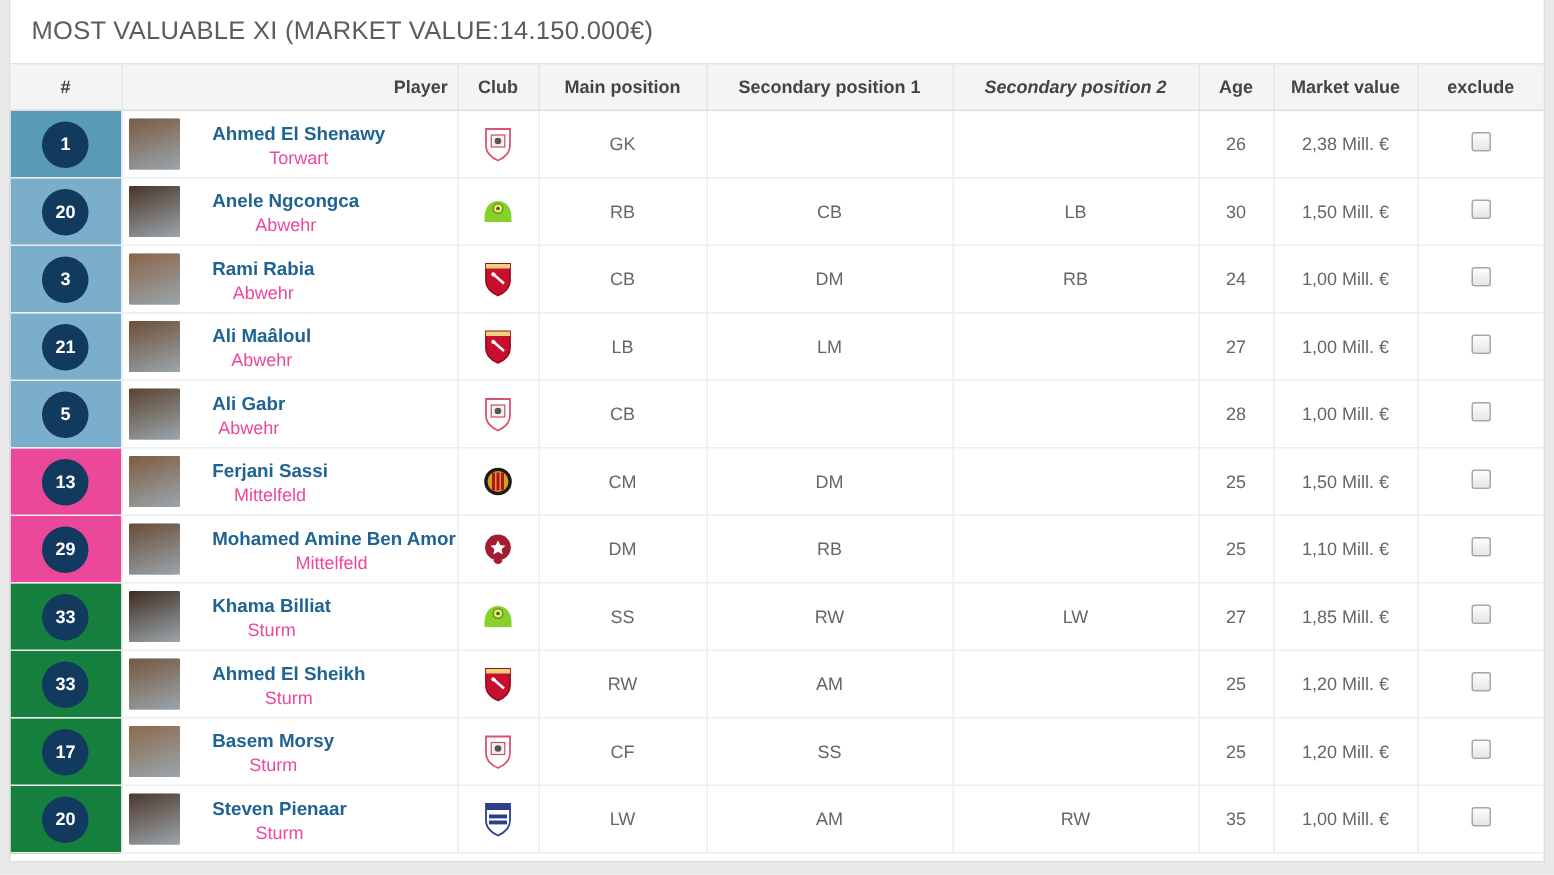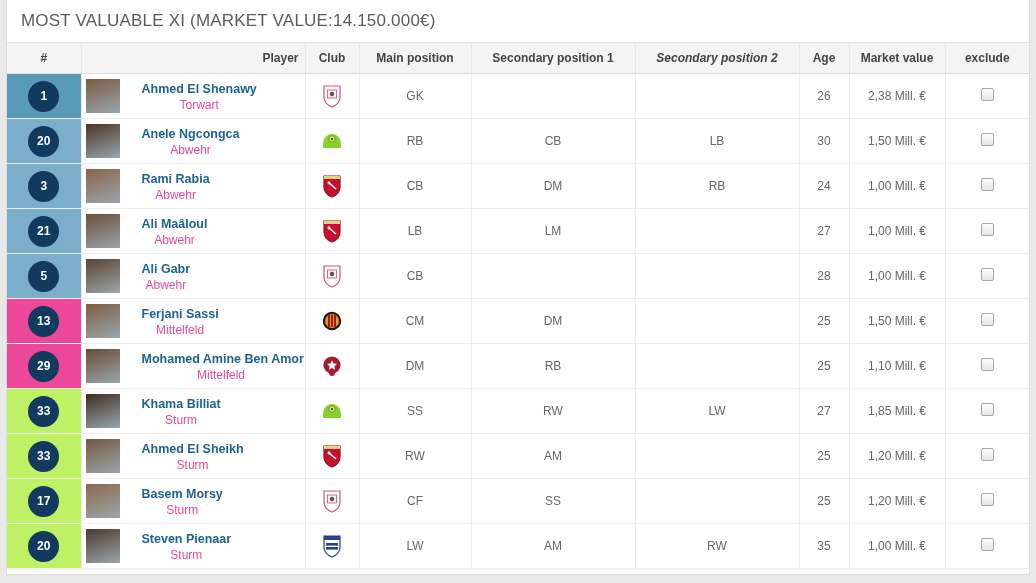--- a/index.html
+++ b/index.html
@@ -72,21 +72,21 @@
   
   td.num {
     border-right: 1px solid #ffffff;
     border-bottom: 1px solid #ffffff;
     padding: 0;
     width: 74px;
   }
   td.num.grp-def  { background: #5a9ab9; }
   td.num.grp-def2 { background: #7aaecb; }
   td.num.grp-mid  { background: #ec4899; }
-  td.num.grp-att  { background: #bef264; text-align: center; }
+  td.num.grp-att  { background: #15803d; text-align: center; }
   .badge {
     display: inline-flex;
     align-items: center;
     justify-content: center;
     width: 31px; height: 31px;
     border-radius: 50%;
     background: #113a5e;
     color: #ffffff;
     font-size: 12px;
     font-weight: bold;

